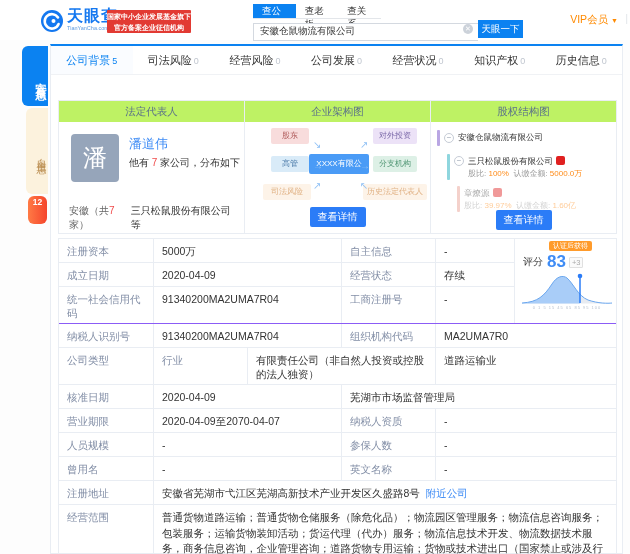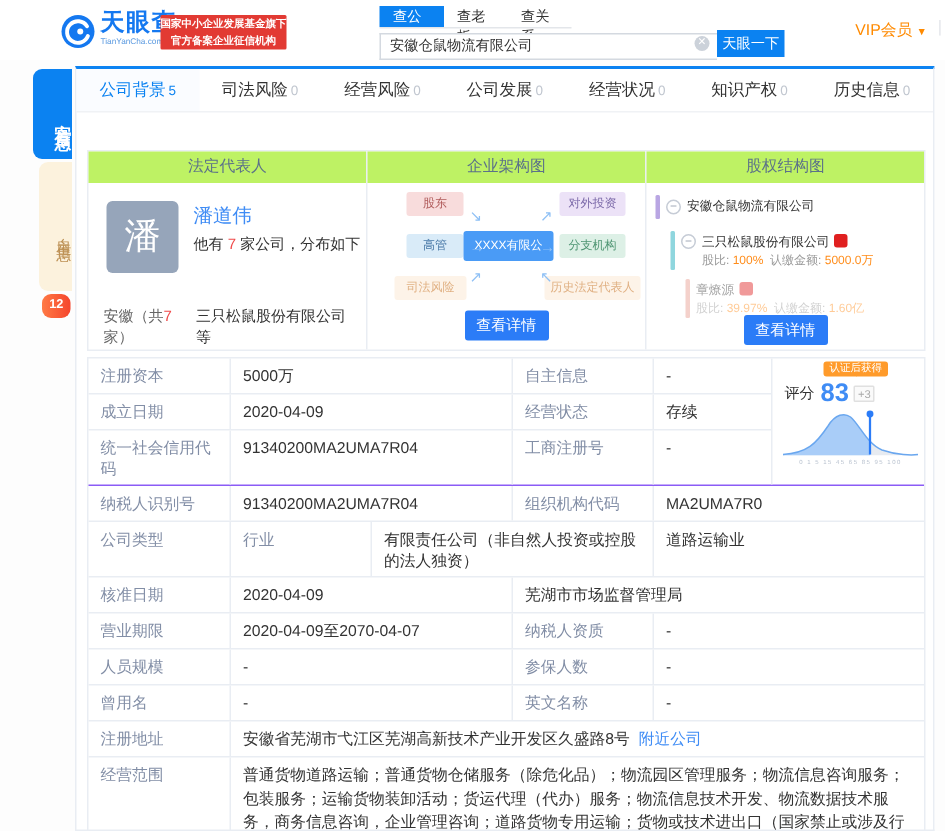--- a/index.html
+++ b/index.html
@@ -28,21 +28,21 @@
   .search-btn { width:45px; height:18px; background:#0b82f1; color:#fff; font-size:9.5px; border:none; cursor:pointer; }
   .vip { position:absolute; right:12px; top:13px; color:#ff8a00; font-size:10.5px; cursor:pointer; }
   .vip .caret { font-size:7px; }
   .header-divider { position:absolute; right:2px; top:12px; color:#e3e6ea; font-size:11px; }
 
   
   .side-tab { position:absolute; writing-mode:vertical-rl; text-orientation:upright; text-align:center;
     border-radius:6px 0 0 6px; cursor:pointer; letter-spacing:2px; }
   .side-tab.official { left:22px; top:46px; width:26px; height:60px; background:#0b82f1; color:#fff; font-size:11px; font-weight:bold; padding-top:4px; }
   .side-tab.self { left:26px; top:108px; width:22px; height:86px; background:#fcf2dd; color:#bd9155; font-size:10px; padding-top:6px; }
-  .self-badge { position:absolute; left:28px; top:196px; min-width:19px; height:16px; background:linear-gradient(90deg,#ff7a45,#f5452c);
+  .self-badge { position:absolute; left:28px; top:196px; min-width:19px; height:28px; background:linear-gradient(90deg,#ff7a45,#f5452c);
     color:#fff; font-size:8.5px; font-weight:bold; line-height:12px; text-align:center; border-radius:6px; }
 
   
   .card { position:absolute; left:50px; top:44px; width:573px; height:510px; background:#fff;
     border:1px solid #e9edf3; border-top:2px solid #0b82f1; }
 
   .nav-tabs { display:flex; height:29px; border-bottom:1px solid #f0f2f5; }
   .nav-tab { flex:1; text-align:center; line-height:28px; font-size:11px; color:#333; cursor:pointer; white-space:nowrap; }
   .nav-tab .cnt { font-size:9px; color:#c0c6cf; margin-left:2px; }
   .nav-tab.active { color:#0b82f1; background:#fafcff; }

